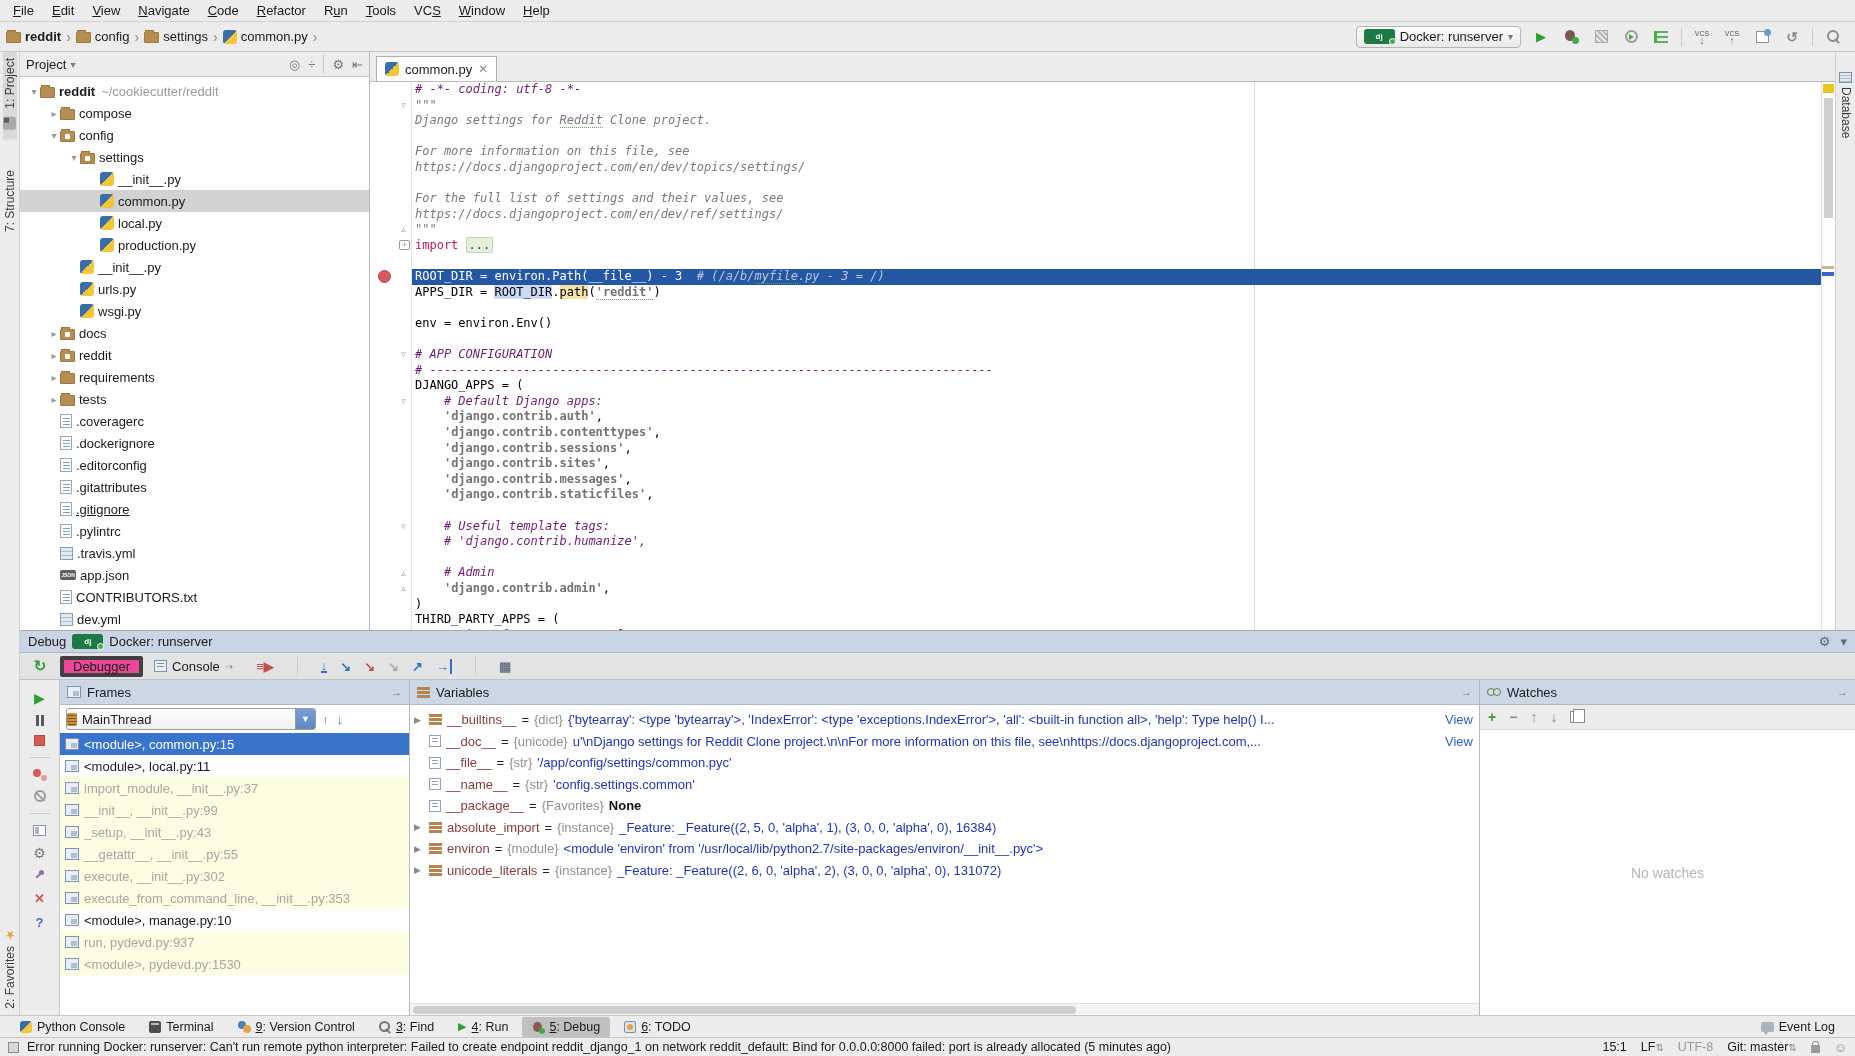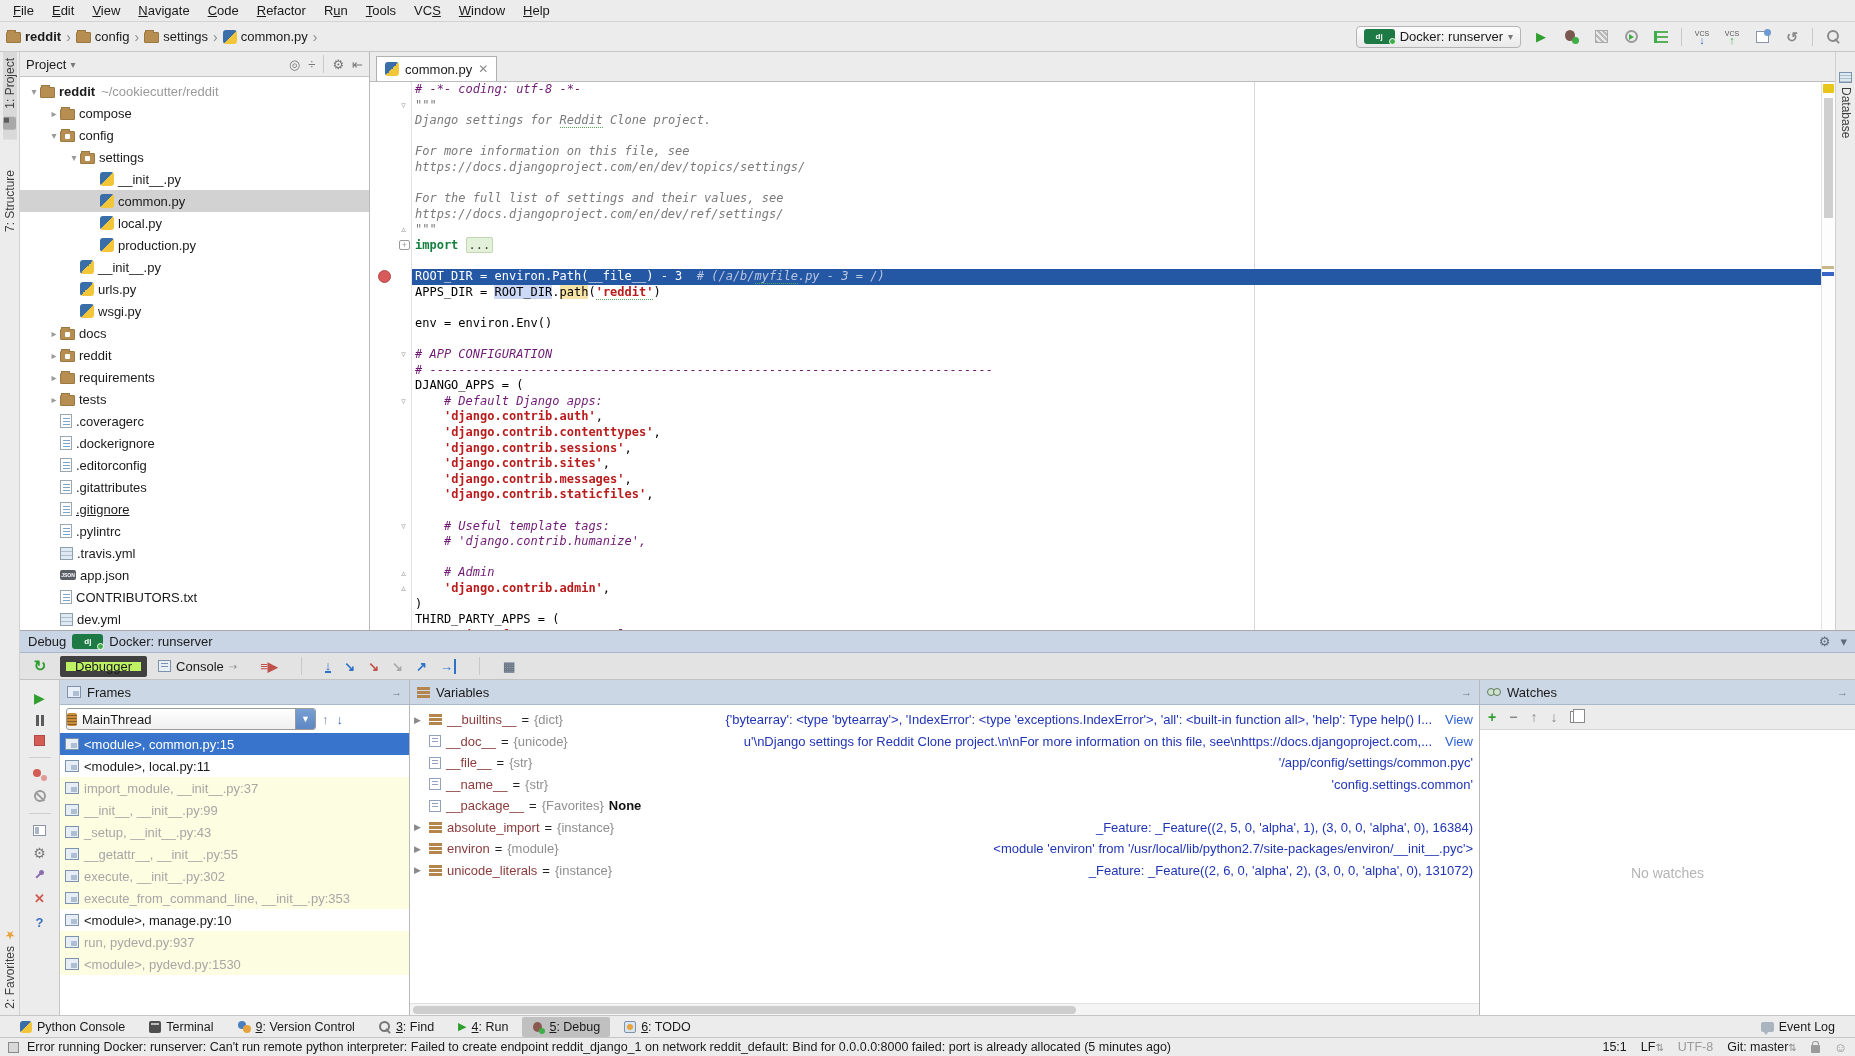--- a/index.html
+++ b/index.html
@@ -74,43 +74,43 @@
   .gutter { position:absolute; left:0; top:0; bottom:0; width:42px; background:#fff; border-right:1px solid #e4e4e4; }
   .gmark { position:absolute; left:28px; width:11px; color:#9a9a9a; font-size:9px; text-align:center; }
   .gmark.box { border:1px solid #9a9a9a; border-radius:2px; height:10px; line-height:8px; background:#fff; font-size:9px; left:29px; }
   .bp-dot { position:absolute; left:8px; width:13px; height:13px; border-radius:50%; background:#d85a5a; border:1px solid #b24848; }
   .code { position:absolute; left:42px; right:14px; top:0; bottom:0; font-family:"DejaVu Sans Mono", monospace; font-size:12px; }
   .guide { position:absolute; left:842px; top:0; bottom:0; width:1px; background:#d9d9d9; }
   .cl { height:15.6px; line-height:15.6px; white-space:pre; padding-left:3px; position:relative; }
   .cl.hl { background:#2457a4; }
   .c { color:#701a75; font-style:italic; }
   .d { color:#7a7a7a; font-style:italic; }
-  .k { color:#15803d; font-weight:bold; }
-  .s { color:#b91c1c; font-weight:bold; }
+  .k { color:#be185d; font-weight:normal; }
+  .s { color:#737373; font-weight:bold; }
   .p { color:#000; }
   .f { background:#e4f1da; color:#3c3c3c; border:1px solid #c3d8b2; border-radius:2px; padding:0 2px; }
   .u { background:#ccd9f6; }
   .w { background:#f6e3a6; }
   .hp { color:#fff; }
   .hc { color:#b9c6e0; font-style:italic; }
   .sp { border-bottom:1px dotted #55a555; }
   .estripe { position:absolute; right:0; top:0; bottom:0; width:14px; background:#fdfdfd; border-left:1px solid #e2e2e2; }
   .es-yellow { position:absolute; right:1px; top:2px; width:11px; height:9px; background:#e8c61c; }
   .es-thumb { position:absolute; right:2px; top:16px; width:9px; height:120px; background:#cfcfcf; }
   .es-tan { position:absolute; right:1px; top:184px; width:12px; height:3px; background:#c8b98a; }
   .es-blue { position:absolute; right:1px; top:190px; width:12px; height:4px; background:#3b64c8; }
 
   
   .debug-panel { height:385px; display:flex; flex-direction:column; border-top:1px solid #a9a9a9; background:#ececec; }
   .debug-title { height:22px; background:#c9d5e5; border-bottom:1px solid #a8b6c9; display:flex; align-items:center; gap:6px; padding:0 8px; font-size:13px; }
   .debug-title .dt-icons { margin-left:auto; display:flex; gap:10px; color:#5f6b7a; }
   .debug-tabs { height:27px; background:#e3e3e3; border-bottom:1px solid #c2c2c2; display:flex; align-items:center; }
   .rerun-cell { width:40px; display:flex; justify-content:center; color:#2f9e2f; font-size:15px; font-weight:bold; }
   .dtab { height:21px; display:flex; align-items:center; gap:5px; padding:0 9px; margin-right:2px; font-size:13px; }
-  .dtab.sel { background:#bef264; border:6px solid #404040; border-radius:2px;text-align:center; }
+  .dtab.sel { background:#ec4899; border:4px solid #404040; border-radius:2px;text-align:center; }
   .console-mini { width:13px; height:12px; background:#e8eef5; border:1px solid #7d92ad; position:relative; }
   .console-mini::after { content:""; position:absolute; left:2px; top:2px; width:7px; height:6px; background:repeating-linear-gradient(#7d92ad 0 1px, transparent 1px 3px); }
   .step-icons { display:flex; align-items:center; gap:13px; margin-left:12px; }
   .sicon { font-size:13px; font-weight:bold; color:#2c72c7; }
   .sicon.red { color:#c0504a; }
   .sicon.dis { color:#a9a9a9; }
   .sicon.bar { border-bottom:2px solid #2c72c7; line-height:11px; }
   .sicon.grid { color:#6a7686; }
   .dsep { width:1px; height:18px; background:#c9c9c9; margin:0 10px; }
 
@@ -154,21 +154,21 @@
   .vars-panel { flex:1; position:relative; }
   .vars-head-icon, .vi-dict { width:13px; height:11px; background:repeating-linear-gradient(#b5854e 0 3px, transparent 3px 4px); flex:0 0 13px; }
   .var-list { flex:1; overflow:hidden; padding-top:4px; }
   .var-row { height:21.5px; display:flex; align-items:center; gap:5px; padding:0 6px 0 4px; white-space:nowrap; font-size:13px; overflow:hidden; }
   .var-arrow { width:10px; flex:0 0 10px; color:#8a8a8a; font-size:9px; }
   .vi-var { width:12px; height:12px; border:1px solid #93a1bd; flex:0 0 12px; position:relative; background:#fff; }
   .vi-var::after { content:""; position:absolute; left:2px; top:2px; width:6px; height:6px; background:repeating-linear-gradient(#93a1bd 0 1px, transparent 1px 3px); }
   .var-name { color:#8b3c3c; }
   .var-eq { color:#222; }
   .var-type { color:#8f8f8f; }
-  .var-value { color:#2035b5; overflow:hidden; text-overflow:clip; flex:1; min-width:0;text-align:right; }
+  .var-value { color:#2035b5; overflow:hidden; text-overflow:clip; flex:1; min-width:0; }
   .var-value.black { color:#111; font-weight:bold; flex:0 1 auto; }
   .var-link { color:#2b5fd9; margin-left:auto; padding-left:8px; }
   .hscroll { position:absolute; left:0; right:0; bottom:0; height:12px; background:#f4f4f4; border-top:1px solid #e0e0e0; }
   .hscroll .thumb { position:absolute; left:3px; top:2px; height:8px; width:62%; background:#cdcdcd; border-radius:4px; }
 
   .watches-panel { flex:0 0 375px; border-right:none; }
   .watch-head-icon { width:14px; height:8px; position:relative; flex:0 0 14px; }
   .watch-head-icon::before, .watch-head-icon::after { content:""; position:absolute; top:0; width:6px; height:6px; border:1px solid #5d7b5d; border-radius:50%; background:#cfe3cf; }
   .watch-head-icon::after { right:0; }
   .watch-head-icon::before { left:0; }

